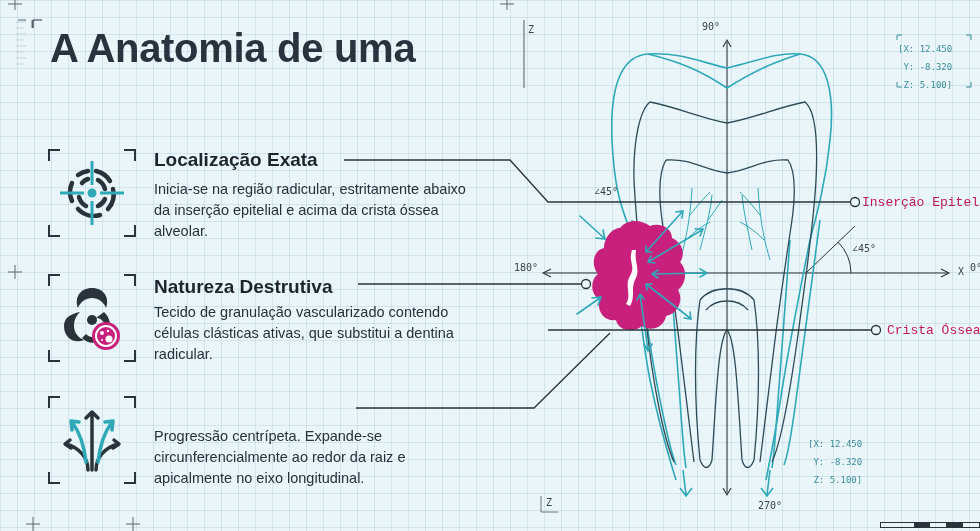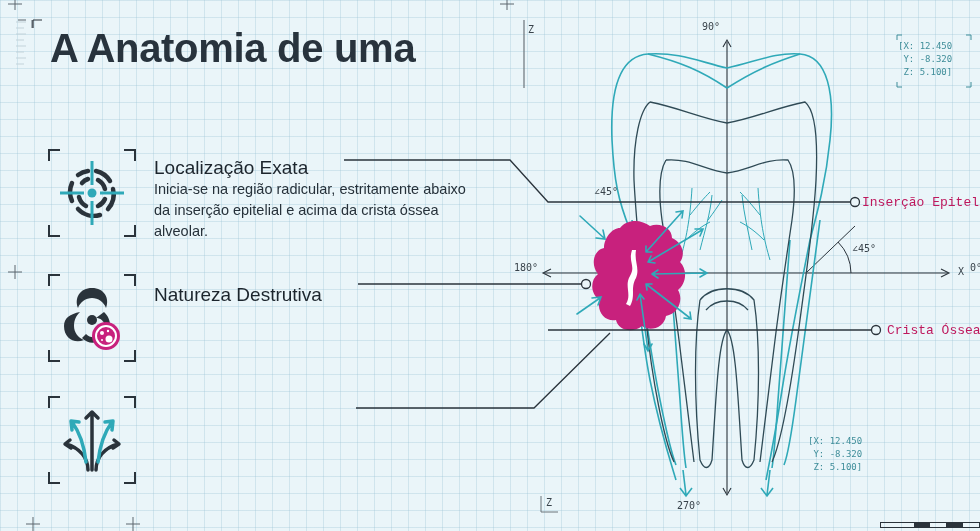--- a/index.html
+++ b/index.html
@@ -21,29 +21,29 @@
   .title span { display: block; }
   .section { position: absolute; left: 0; width: 500px; height: 110px; }
   .icon-frame { position: absolute; left: 48px; top: 0; width: 88px; height: 88px; }
   .icon-frame .c { position: absolute; width: 10px; height: 10px; border: 0 solid #2a333b; }
   .icon-frame .tl { left: 0; top: 0; border-left-width: 2px; border-top-width: 2px; }
   .icon-frame .tr { right: 0; top: 0; border-right-width: 2px; border-top-width: 2px; }
   .icon-frame .bl { left: 0; bottom: 0; border-left-width: 2px; border-bottom-width: 2px; }
   .icon-frame .br { right: 0; bottom: 0; border-right-width: 2px; border-bottom-width: 2px; }
   .icon-frame svg { position: absolute; left: 8px; top: 8px; width: 72px; height: 72px; }
   .sec-head {
-    position: absolute; left: 154px; top: 12px; font-size: 19px; font-weight: normal; color: #1c252d;
+    position: absolute; left: 154px; top: 4px; font-size: 19px; font-weight: bold; color: #1c252d;
     white-space: nowrap;
   }
   .sec-body {
     position: absolute; left: 154px; top: 30px; width: 320px;
     font-size: 14.5px; line-height: 21px; color: #26313a;
   }
   .coords {
-    position: absolute; font-family: "DejaVu Sans Mono", monospace; font-size: 9px; line-height: 13px;
+    position: absolute; font-family: "DejaVu Sans Mono", monospace; font-size: 9px; line-height: 18px;
     color: #3e8d99; white-space: pre; text-align: right;
   }
   .label {
     position: absolute; font-size: 13px; color: #be185d; white-space: nowrap; font-family: Liberation Mono, monospace;
   }
   .axis-label { position: absolute; font-family: "DejaVu Sans Mono", monospace; font-size: 10px; color: #39434b; }
   .scale-bar { position: absolute; left: 880px; top: 522px; height: 6px; width: 100px; display: flex; border: 1px solid #2a333b; box-sizing: border-box; }
   .scale-bar div { flex: 1; }
   .scale-bar .d { background: #2a333b; }
   svg.main { position: absolute; left: 0; top: 0; }
@@ -205,20 +205,21 @@
       </g>
       <circle cx="50" cy="54" r="14" fill="#c8217d"></circle>
       <circle cx="50" cy="54" r="10" fill="none" stroke="#ffffff" stroke-width="2"></circle>
       <circle cx="53" cy="57" r="3.5" fill="#ffffff"></circle>
       <circle cx="46" cy="51" r="2" fill="#ffffff"></circle>
       <circle cx="52" cy="49" r="1.2" fill="#ffffff"></circle>
       <circle cx="46" cy="58" r="1" fill="#ffffff"></circle>
     </svg>
   </div>
   <div class="sec-head">Natureza Destrutiva</div>
+  <div class="sec-body" style="top:30px">Tecido de granulação vascularizado contendo células clásticas ativas, que substitui a dentina radicular.</div>
 </div>
 
 <div class="section" style="top:396px">
   <div class="icon-frame" style="top:0px">
     <div class="c tl"></div>
       <div class="c tr"></div>
       <div class="c bl"></div>
       <div class="c br"></div>
     <svg viewBox="0 0 72 72">
       <g fill="none" stroke-width="3.5" stroke-linecap="round" stroke-linejoin="round">
@@ -227,26 +228,27 @@
           <path d="M32 66 C32 54 24 44 10 40 M14 36 L9 40 L15 44"></path>
           <path d="M40 66 C40 54 48 44 62 40 M58 36 L63 40 L57 44"></path>
         </g>
         <g stroke="#2fa9b8">
           <path d="M30 58 C28 40 22 26 16 18 M16 26 L15 17 L23 18"></path>
           <path d="M42 58 C44 40 50 26 56 18 M56 26 L57 17 L49 18"></path>
         </g>
       </g>
     </svg>
   </div>
+  <div class="sec-body" style="top:30px">Progressão centrípeta. Expande-se circunferencialmente ao redor da raiz e apicalmente no eixo longitudinal.</div>
 </div>
 
 <div class="axis-label" style="left:528px; top:24px;">Z</div>
 <div class="axis-label" style="left:546px; top:497px;">Z</div>
 <div class="axis-label" style="left:702px; top:21px;">90°</div>
-<div class="axis-label" style="left:677px; top:500px;">270°</div>
+<div class="axis-label" style="left:714px; top:500px;padding-left:44px;">270°</div>
 <div class="axis-label" style="left:514px; top:262px;">180°</div>
 <div class="axis-label" style="left:958px; top:266px;">X</div>
 <div class="axis-label" style="left:970px; top:262px;">0°</div>
 <div class="axis-label" style="left:594px; top:186px;">∠45°</div>
 <div class="axis-label" style="left:852px; top:243px;">∠45°</div>
 
 <div class="label" style="left:862px; top:195px;">Inserção Epitelial</div>
 <div class="label" style="left:887px; top:323px;">Crista Óssea</div>
 
 <div class="coords" style="left:898px; top:40px;">[X: 12.450

